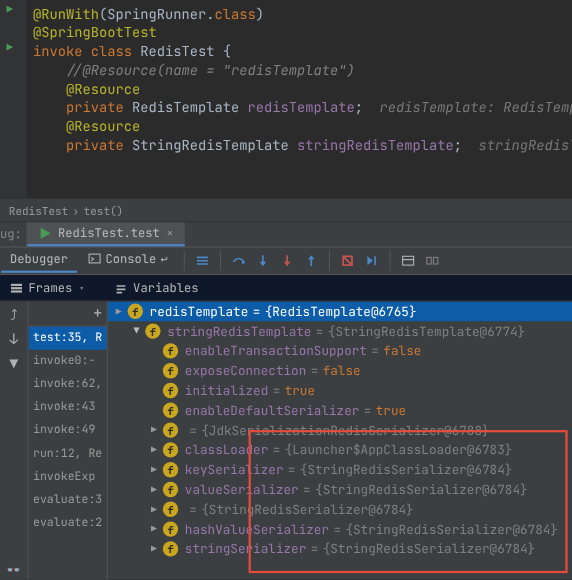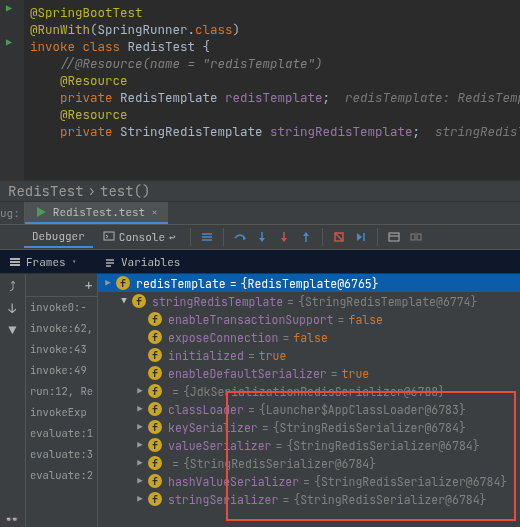--- a/index.html
+++ b/index.html
@@ -10,29 +10,29 @@
   .gutter-mark { position: absolute; left: 6px; width: 12px; height: 12px; }
   .gutter-run { color: #499c54; font-size: 10px; }
   .line { line-height: 17px; white-space: pre; font-size: 12.5px; }
 
   .kw-orange { color: #cc7832; }
   .annotation { color: #bbb529; }
   .comment { color: #808080; font-style: italic; }
   .field { color: #9876aa; }
   .param-hint { color: #787878; font-style: italic; }
 
-  .breadcrumbs { background: #3c3f41; border-top: 1px solid #323232; border-bottom: 1px solid #323232; height: 22px; display: flex; align-items: center; padding: 0 8px; font-size: 14px; color: #999; }
+  .breadcrumbs { background: #3c3f41; border-top: 1px solid #323232; border-bottom: 1px solid #323232; height: 22px; display: flex; align-items: center; padding: 0 8px; font-size: 10px; color: #999; }
   .breadcrumbs span { margin-right: 4px; }
 
   .debug-tabs { background: #3c3f41; height: 22px; display: flex; align-items: center; font-size: 11px; }
   .debug-side-label { color: #888; padding: 0 4px 0 0; border-right: 1px solid #555; height: 100%; display: flex; align-items: center; writing-mode: horizontal-tb; }
   .run-tab { display: flex; align-items: center; padding: 0 10px; height: 100%; background: #4e5254; border-bottom: 2px solid #4a88c7; color: #bbb; gap: 6px; }
   .close-x { cursor: pointer; color: #999; }
 
-  .debugger-bar { background: #3c3f41; border-top: 1px solid #555; border-bottom: 1px solid #555; height: 26px; display: flex; align-items: center; padding: 0 24px; font-size: 11px; gap: 2px; }
+  .debugger-bar { background: #3c3f41; border-top: 1px solid #555; border-bottom: 1px solid #555; height: 26px; display: flex; align-items: center; padding: 0 1px; font-size: 11px; gap: 2px; }
   .dbg-tab { padding: 3px 8px; color: #bbb; }
   .dbg-tab.active { border-bottom: 2px solid #4a88c7; }
   .dbg-icon { width: 20px; height: 20px; display: flex; align-items: center; justify-content: center; color: #afb1b3; cursor: pointer; }
   .dbg-sep { width: 1px; height: 18px; background: #555; margin: 0 4px; }
 
   .panels-header { background: #0f172a; height: 24px; display: flex; align-items: center; border-bottom: 1px solid #323232; }
   .panel-hdr { display: flex; align-items: center; padding: 0 8px; gap: 4px; font-size: 11px; color: #bbb; }
   .panel-hdr .icon { width: 14px; height: 14px; display: inline-flex; align-items: center; justify-content: center; }
   .toolbar-icons { display: flex; gap: 6px; margin-left: 4px; }
 
@@ -62,22 +62,22 @@
 </style>
 </head>
 <body>
 
 <div class="editor">
   <div class="gutter">
     <div class="gutter-mark gutter-run" style="top:2px">▶</div>
     <div class="gutter-mark gutter-run" style="top:36px">▶</div>
   </div>
   <div id="editor-lines">
+      <div class="line"><span class="annotation">@RunWith</span><span>(SpringRunner.</span><span class="kw-orange">class</span><span>)</span></div>
       <div class="line"><span class="annotation">@SpringBootTest</span></div>
-      <div class="line"><span class="annotation">@RunWith</span><span>(SpringRunner.</span><span class="kw-orange">class</span><span>)</span></div>
       <div class="line"><span class="kw-orange">invoke class </span><span>RedisTest {</span></div>
       <div class="line"><span></span></div>
       <div class="line"><span>    </span><span class="comment">//@Resource(name = "redisTemplate")</span></div>
       <div class="line"><span>    </span><span class="annotation">@Resource</span></div>
       <div class="line"><span>    </span><span class="kw-orange">private </span><span>RedisTemplate </span><span class="field">redisTemplate</span><span>;  </span><span class="param-hint">redisTemplate: RedisTemplate@6765</span></div>
       <div class="line"><span></span></div>
       <div class="line"><span>    </span><span class="annotation">@Resource</span></div>
       <div class="line"><span>    </span><span class="kw-orange">private </span><span>StringRedisTemplate </span><span class="field">stringRedisTemplate</span><span>;  </span><span class="param-hint">stringRedisTemplate: St</span></div>
     </div>
 </div>
@@ -201,27 +201,27 @@
     <div class="ic-btn">↓</div>
     <div class="ic-btn">▼</div>
     <div style="flex:1"></div>
     <div class="ic-btn" style="font-size:11px">👓</div>
   </div>
   <div class="frames-col">
     <div style="display:flex;justify-content:flex-end;padding:2px 4px;border-bottom:1px solid #555">
       <span style="font-size:14px;color:#afb1b3;cursor:pointer">+</span>
     </div>
     <div id="frames-list">
+        <div class="frame-row sel">test:35, R</div>
         <div class="frame-row">invoke0:-</div>
         <div class="frame-row">invoke:62,</div>
         <div class="frame-row">invoke:43</div>
         <div class="frame-row">invoke:49</div>
         <div class="frame-row">run:12, Re</div>
         <div class="frame-row">invokeExp</div>
-        <div class="frame-row">evaluate:1</div>
         <div class="frame-row">evaluate:3</div>
         <div class="frame-row">evaluate:2</div>
       </div>
   </div>
   <div class="vars-col">
     <div id="vars-list">
         <div class="var-row sel">
           <span class="indent" style="width: 0px;"></span>
           <span class="tw">▶</span>
           <span class="badge f">f</span>

